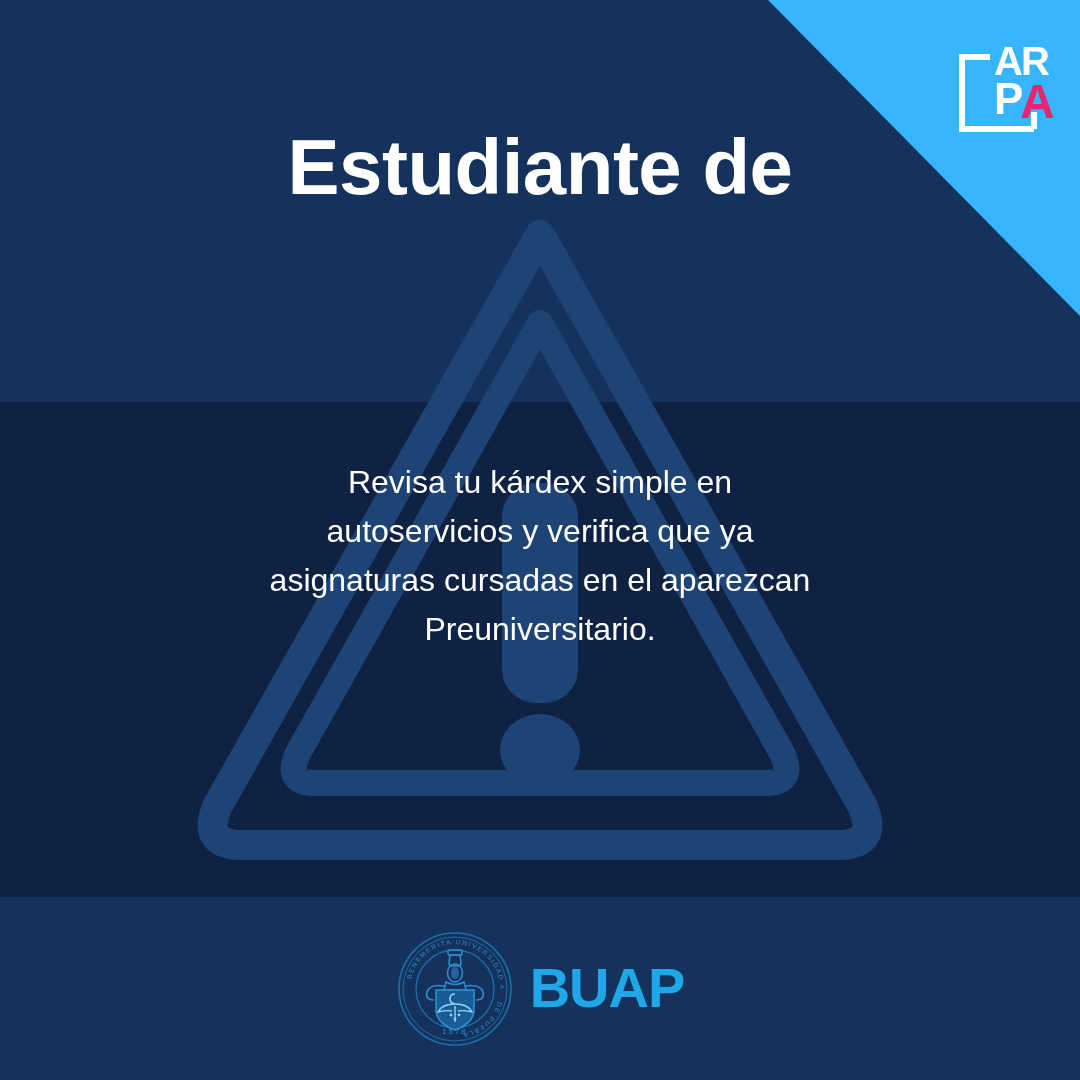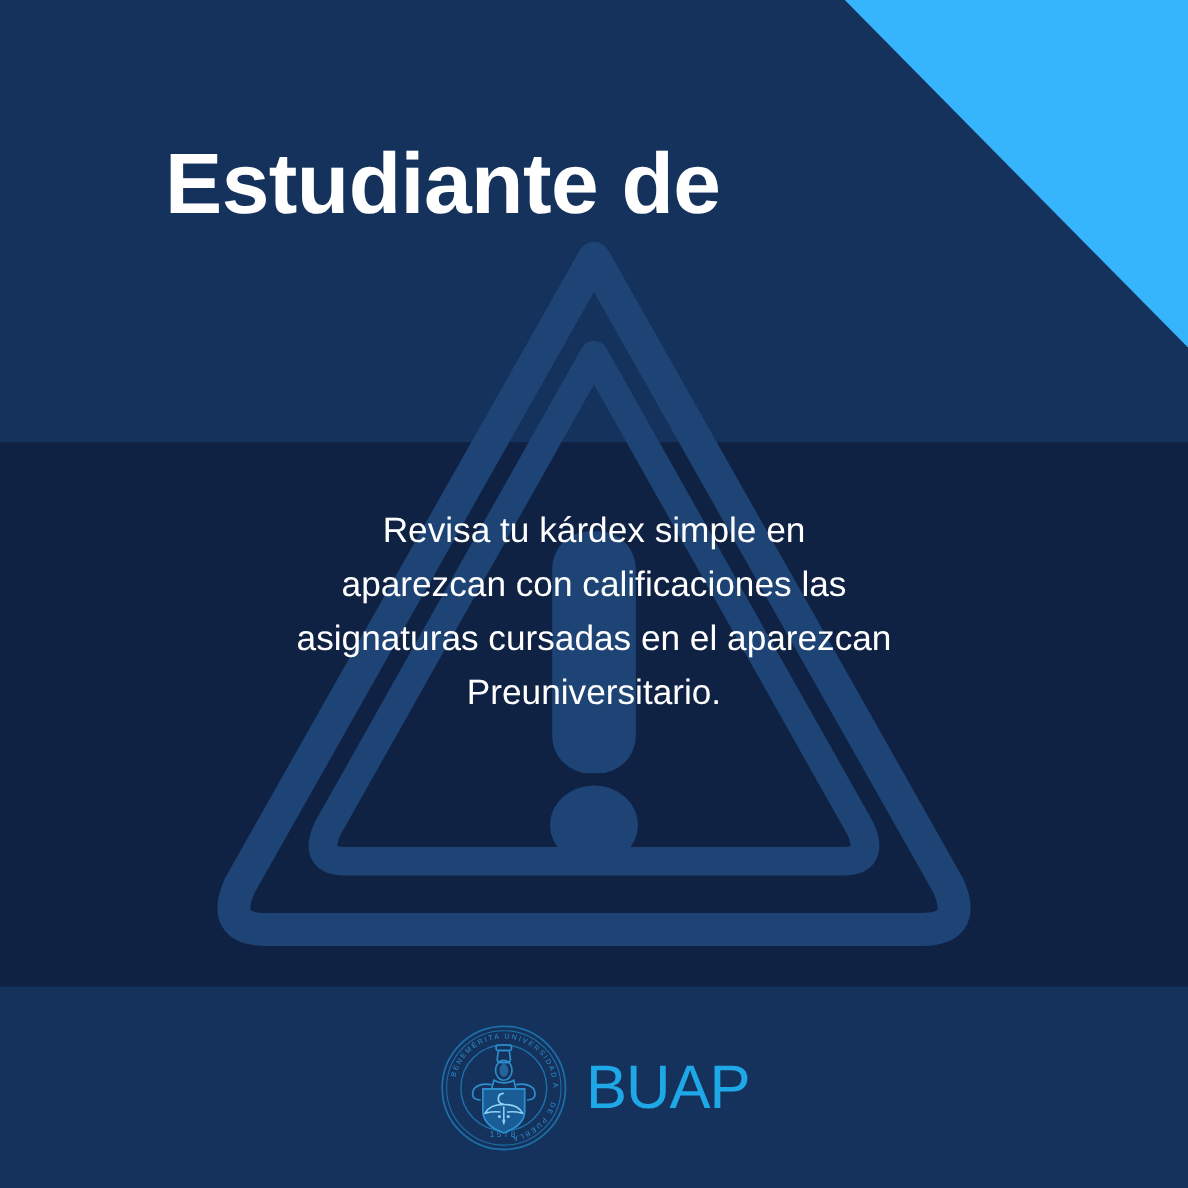--- a/index.html
+++ b/index.html
@@ -59,21 +59,21 @@
     height: 110px;
   }
   #arpa-logo svg { display: block; width: 100%; height: 100%; }
 
   
   #headline {
     position: absolute;
     top: 114px;
     left: 0;
     width: 100%;
-    text-align: left;
+    text-align: center;
     color: #FFFFFF;
     font-size: 78px;
     font-weight: bold;
     line-height: 1.36;
     letter-spacing: -0.5px;
     z-index: 5;
     padding: 0 150px;
     box-sizing: border-box;
   }
   #headline .hl-line { display: block; white-space: nowrap; }
@@ -106,21 +106,21 @@
     align-items: center;
     justify-content: center;
     gap: 16px;
     z-index: 6;
   }
   #buap-seal { width: 118px; height: 118px; }
   #buap-seal svg { display: block; width: 100%; height: 100%; }
   #buap-wordmark {
     color: #1FA8E8;
     font-size: 56px;
-    font-weight: normal;
+    font-weight: bold;
     letter-spacing: -1px;
     line-height: 1;
     padding-bottom: 2px;
   }
 </style>
 </head>
 <body>
 
 <div id="poster">
 
@@ -136,28 +136,41 @@
       <path d="M350 30 L672 600 Q690 640 648 640 L52 640 Q10 640 28 600 Z" fill="none" stroke="#1E4476" stroke-width="30" stroke-linejoin="round" stroke-linecap="round"></path>
 
       <path d="M350 118 L592 548 Q606 578 576 578 L124 578 Q94 578 108 548 Z" fill="none" stroke="#1E4476" stroke-width="26" stroke-linejoin="round" stroke-linecap="round"></path>
 
       <rect x="312" y="278" width="76" height="220" rx="34" fill="#1E4476"></rect>
 
       <ellipse cx="350" cy="545" rx="40" ry="36" fill="#1E4476"></ellipse>
     </svg>
   </div>
 
+  <div id="arpa-logo">
+    <svg viewBox="0 0 108 110" xmlns="http://www.w3.org/2000/svg">
+
+      <path d="M40 29 H12 V101 H84" fill="none" stroke="#FFFFFF" stroke-width="6" stroke-linecap="butt"></path>
+      <path d="M84 101 V84" fill="none" stroke="#FFFFFF" stroke-width="6"></path>
+
+      <text x="44" y="47" font-family="Liberation Sans, sans-serif" font-size="40" font-weight="bold" fill="#FFFFFF" letter-spacing="-2">AR</text>
+
+      <text x="44" y="86" font-family="Liberation Sans, sans-serif" font-size="44" font-weight="bold" fill="#FFFFFF" letter-spacing="-2">P</text>
+
+      <text x="70" y="90" font-family="Liberation Sans, sans-serif" font-size="48" font-weight="bold" fill="#E8246E" letter-spacing="-2">A</text>
+    </svg>
+  </div>
 
   <div id="headline">
     <span class="hl-line">Estudiante de</span>
   </div>
 
   <div id="body-copy">
     <span class="bc-line">Revisa tu kárdex simple en</span>
-    <span class="bc-line">aparezcan con calificaciones las</span>
+    <span class="bc-line">autoservicios y verifica que ya</span>
     <span class="bc-line">asignaturas cursadas en el aparezcan</span>
     <span class="bc-line">Preuniversitario.</span>
   </div>
 
   <div id="footer">
 
     <div id="buap-seal">
       <svg viewBox="0 0 118 118" xmlns="http://www.w3.org/2000/svg">
         <defs>
           <path id="ringTop" d="M59 59 m-45,0 a45,45 0 1,1 90,0" fill="none"></path>

